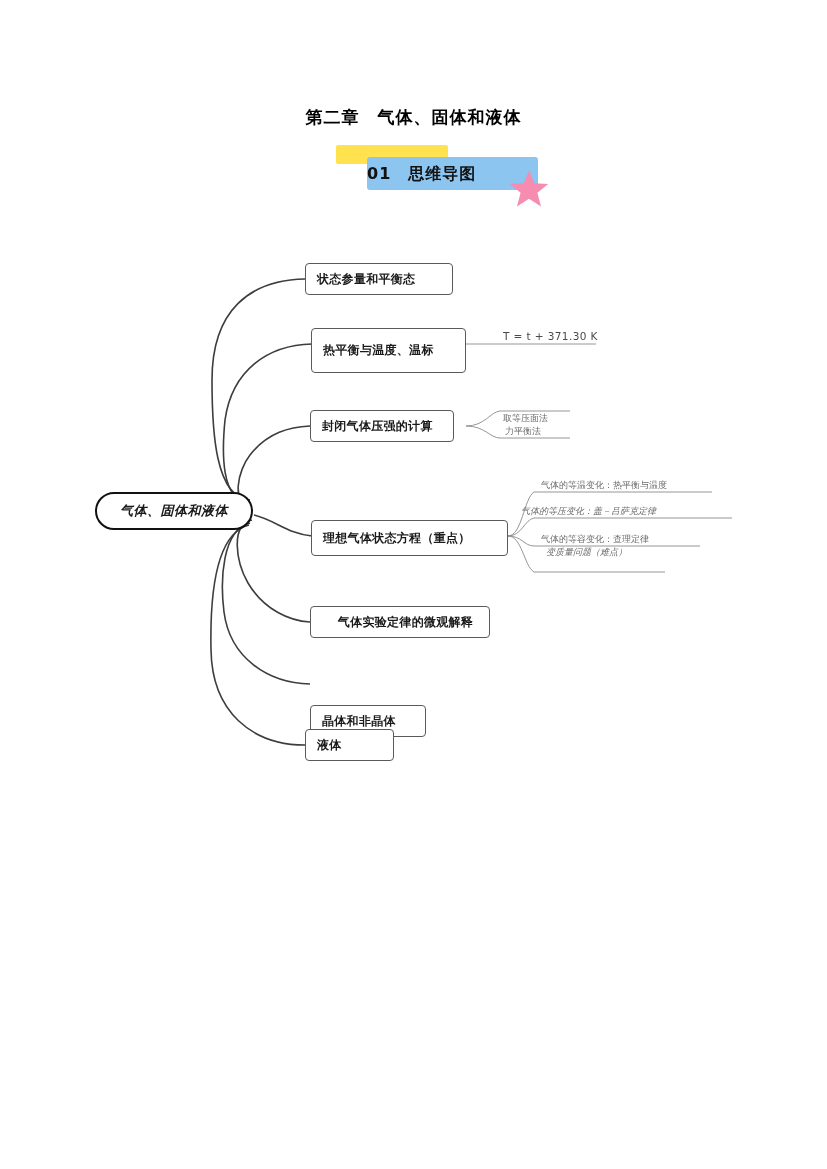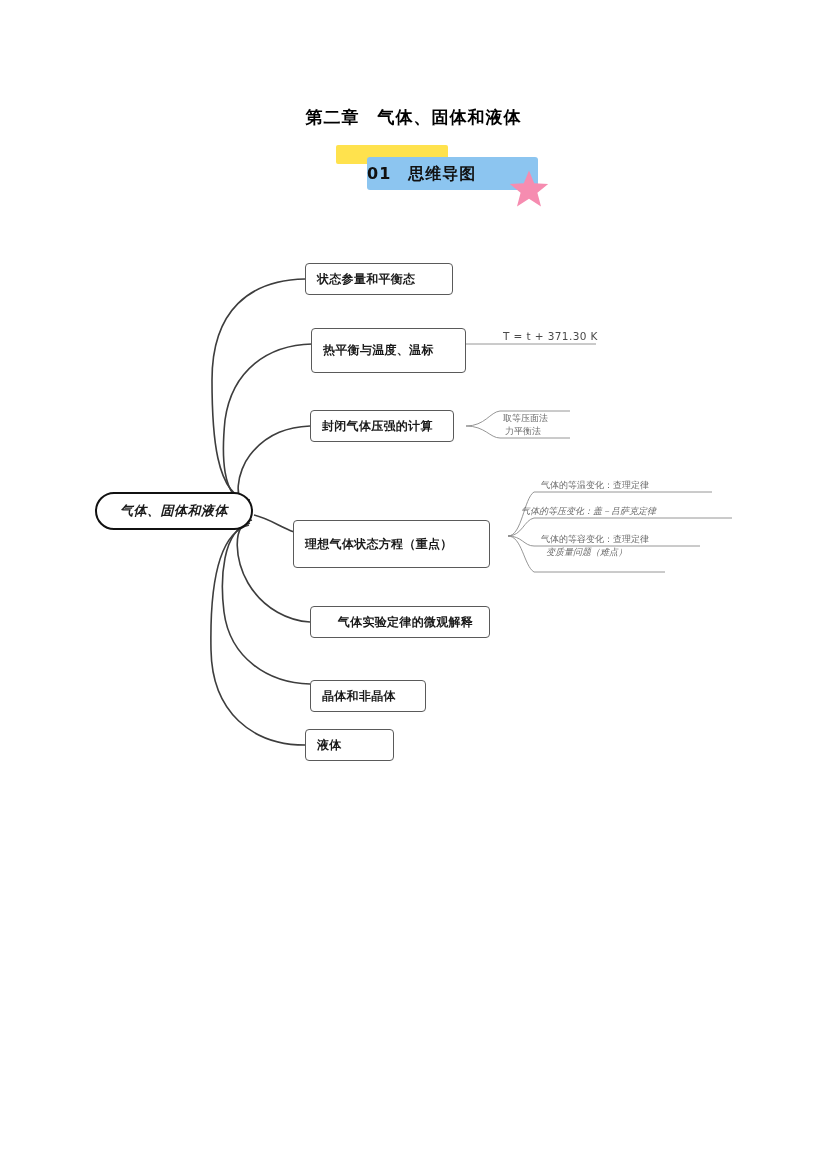--- a/index.html
+++ b/index.html
@@ -192,43 +192,43 @@
   </div>
 
   <div class="node node-l1" style="left:311px; top:328px; width:155px; height:45px;">
     <span>热平衡与温度、温标</span>
   </div>
 
   <div class="node node-l1" style="left:310px; top:410px; width:144px; height:32px;">
     <span>封闭气体压强的计算</span>
   </div>
 
-  <div class="node node-l1" style="left:293px; top:520px; width:197px; height:48px;">
+  <div class="node node-l1" style="left:311px; top:520px; width:197px; height:36px;">
     <span>理想气体状态方程（重点）</span>
   </div>
 
   <div class="node node-l1" style="left:310px; top:606px; width:180px; height:32px;justify-content:center;">
     <span>气体实验定律的微观解释</span>
   </div>
 
-  <div class="node node-l1" style="left:310px; top:680px; width:116px; height:32px;">
+  <div class="node node-l1" style="left:310px; top:705px; width:116px; height:32px;">
     <span>晶体和非晶体</span>
   </div>
 
   <div class="node node-l1" style="left:305px; top:729px; width:89px; height:32px;">
     <span>液体</span>
   </div>
 
   <div class="formula-label" style="left:503px; top:330px;">T = t + 371.30 K</div>
 
   <div class="leaf-label" style="left:503px; top:398px;margin-top:14px;">取等压面法</div>
 
   <div class="leaf-label" style="left:505px; top:425px;">力平衡法</div>
 
-  <div class="leaf-label" style="left:541px; top:479px;">气体的等温变化：查理定律</div>
+  <div class="leaf-label" style="left:541px; top:479px;">气体的等温变化：热平衡与温度</div>
 
   <div class="leaf-label" style="left:521px; top:505px;font-style:italic;">气体的等压变化：盖－吕萨克定律</div>
 
   <div class="leaf-label" style="left:541px; top:533px;">气体的等容变化：查理定律</div>
 
   <div class="leaf-label" style="left:546px; top:546px;font-style:italic;">变质量问题（难点）</div>
 
 </div>
 
 </body></html>

